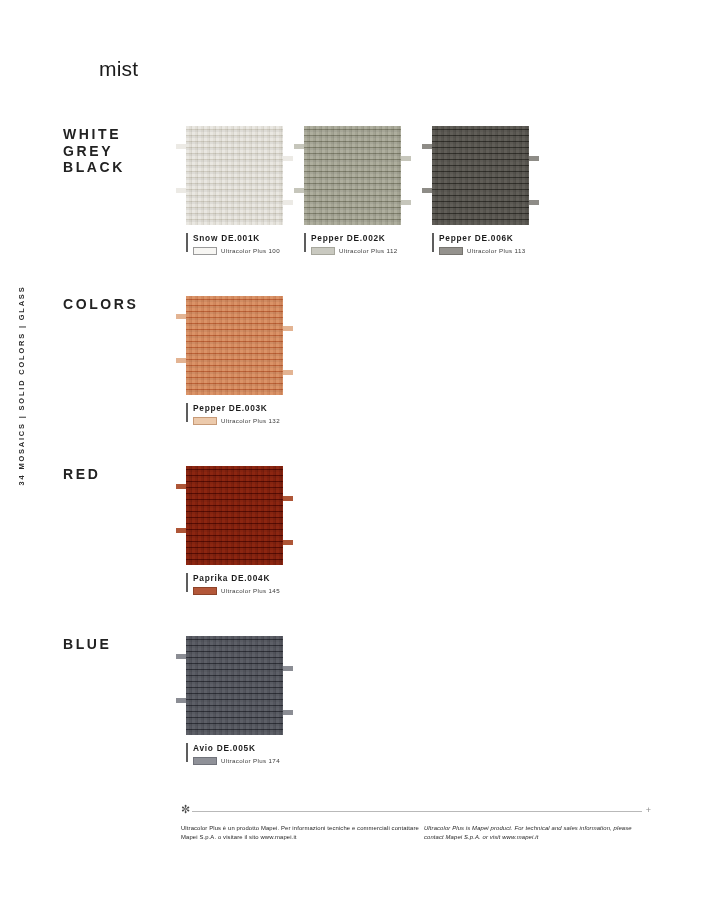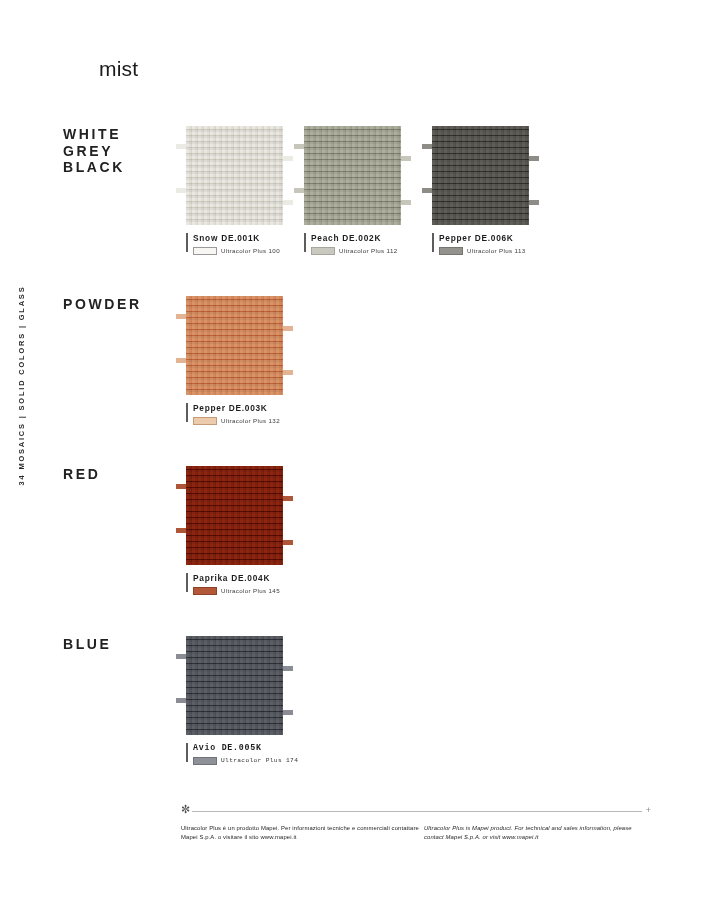--- a/index.html
+++ b/index.html
@@ -221,21 +221,21 @@
       </div>
       <div class="swatch-block" style="left: 304px;">
         <div class="swatch">
           <div class="swatch-face" style="background: repeating-linear-gradient(90deg, rgb(211, 211, 201) 0px, rgb(211, 211, 201) 3px, rgb(198, 198, 187) 3px, rgb(198, 198, 187) 5.4px, rgb(187, 187, 176) 5.4px, rgb(187, 187, 176) 6px), repeating-linear-gradient(0deg, rgba(255, 255, 255, 0.3) 0px, rgba(255, 255, 255, 0.3) 2.6px, rgba(0, 0, 0, 0.05) 2.6px, rgba(0, 0, 0, 0.05) 5.4px, rgb(187, 187, 176) 5.4px, rgb(187, 187, 176) 6px) rgb(211, 211, 201); background-blend-mode: multiply;"></div>
           <span class="tab l" style="top: 18px; background: rgb(198, 198, 187);"></span>
           <span class="tab l" style="top: 62px; background: rgb(198, 198, 187);"></span>
           <span class="tab r" style="top: 30px; background: rgb(198, 198, 187);"></span>
           <span class="tab r" style="top: 74px; background: rgb(198, 198, 187);"></span>
         </div>
         <div class="caption">
-          <div class="cap-name">Peach DE.002K</div>
+          <div class="cap-name">Pepper DE.002K</div>
           <div class="cap-grout">
             <span class="grout-chip" style="background: rgb(201, 201, 192); border: 1px solid rgb(166, 166, 156);"></span>
             <span class="cap-grout-text">Ultracolor Plus 112</span>
           </div>
         </div>
       </div>
       <div class="swatch-block" style="left: 432px;">
         <div class="swatch">
           <div class="swatch-face" style="background: repeating-linear-gradient(90deg, rgb(157, 155, 150) 0px, rgb(157, 155, 150) 3px, rgb(142, 140, 135) 3px, rgb(142, 140, 135) 5.4px, rgb(133, 131, 126) 5.4px, rgb(133, 131, 126) 6px), repeating-linear-gradient(0deg, rgba(255, 255, 255, 0.3) 0px, rgba(255, 255, 255, 0.3) 2.6px, rgba(0, 0, 0, 0.05) 2.6px, rgba(0, 0, 0, 0.05) 5.4px, rgb(133, 131, 126) 5.4px, rgb(133, 131, 126) 6px) rgb(157, 155, 150); background-blend-mode: multiply;"></div>
           <span class="tab l" style="top: 18px; background: rgb(142, 140, 135);"></span>
@@ -246,21 +246,21 @@
         <div class="caption">
           <div class="cap-name">Pepper DE.006K</div>
           <div class="cap-grout">
             <span class="grout-chip" style="background: rgb(148, 146, 141); border: 1px solid rgb(118, 116, 111);"></span>
             <span class="cap-grout-text">Ultracolor Plus 113</span>
           </div>
         </div>
       </div>
     </div>
     <div class="category" style="top: 296px;">
-      <div class="cat-label">POWDER</div>
+      <div class="cat-label">COLORS</div>
       <div class="swatch-block" style="left: 186px;">
         <div class="swatch">
           <div class="swatch-face" style="background: repeating-linear-gradient(90deg, rgb(236, 194, 163) 0px, rgb(236, 194, 163) 3px, rgb(227, 180, 147) 3px, rgb(227, 180, 147) 5.4px, rgb(220, 171, 137) 5.4px, rgb(220, 171, 137) 6px), repeating-linear-gradient(0deg, rgba(255, 255, 255, 0.3) 0px, rgba(255, 255, 255, 0.3) 2.6px, rgba(0, 0, 0, 0.05) 2.6px, rgba(0, 0, 0, 0.05) 5.4px, rgb(220, 171, 137) 5.4px, rgb(220, 171, 137) 6px) rgb(236, 194, 163); background-blend-mode: multiply;"></div>
           <span class="tab l" style="top: 18px; background: rgb(227, 180, 147);"></span>
           <span class="tab l" style="top: 62px; background: rgb(227, 180, 147);"></span>
           <span class="tab r" style="top: 30px; background: rgb(227, 180, 147);"></span>
           <span class="tab r" style="top: 74px; background: rgb(227, 180, 147);"></span>
         </div>
         <div class="caption">
           <div class="cap-name">Pepper DE.003K</div>
@@ -285,21 +285,21 @@
           <div class="cap-name">Paprika DE.004K</div>
           <div class="cap-grout">
             <span class="grout-chip" style="background: rgb(179, 87, 57); border: 1px solid rgb(141, 66, 40);"></span>
             <span class="cap-grout-text">Ultracolor Plus 145</span>
           </div>
         </div>
       </div>
     </div>
     <div class="category" style="top: 636px;">
       <div class="cat-label">BLUE</div>
-      <div class="swatch-block" style="left: 186px; font-family: Liberation Mono, monospace;">
+      <div class="swatch-block" style="left: 186px;">
         <div class="swatch">
           <div class="swatch-face" style="background: repeating-linear-gradient(90deg, rgb(154, 156, 162) 0px, rgb(154, 156, 162) 3px, rgb(139, 141, 148) 3px, rgb(139, 141, 148) 5.4px, rgb(129, 131, 138) 5.4px, rgb(129, 131, 138) 6px), repeating-linear-gradient(0deg, rgba(255, 255, 255, 0.3) 0px, rgba(255, 255, 255, 0.3) 2.6px, rgba(0, 0, 0, 0.05) 2.6px, rgba(0, 0, 0, 0.05) 5.4px, rgb(129, 131, 138) 5.4px, rgb(129, 131, 138) 6px) rgb(154, 156, 162); background-blend-mode: multiply;"></div>
           <span class="tab l" style="top: 18px; background: rgb(139, 141, 148);"></span>
           <span class="tab l" style="top: 62px; background: rgb(139, 141, 148);"></span>
           <span class="tab r" style="top: 30px; background: rgb(139, 141, 148);"></span>
           <span class="tab r" style="top: 74px; background: rgb(139, 141, 148);"></span>
         </div>
         <div class="caption">
           <div class="cap-name">Avio DE.005K</div>
           <div class="cap-grout">

